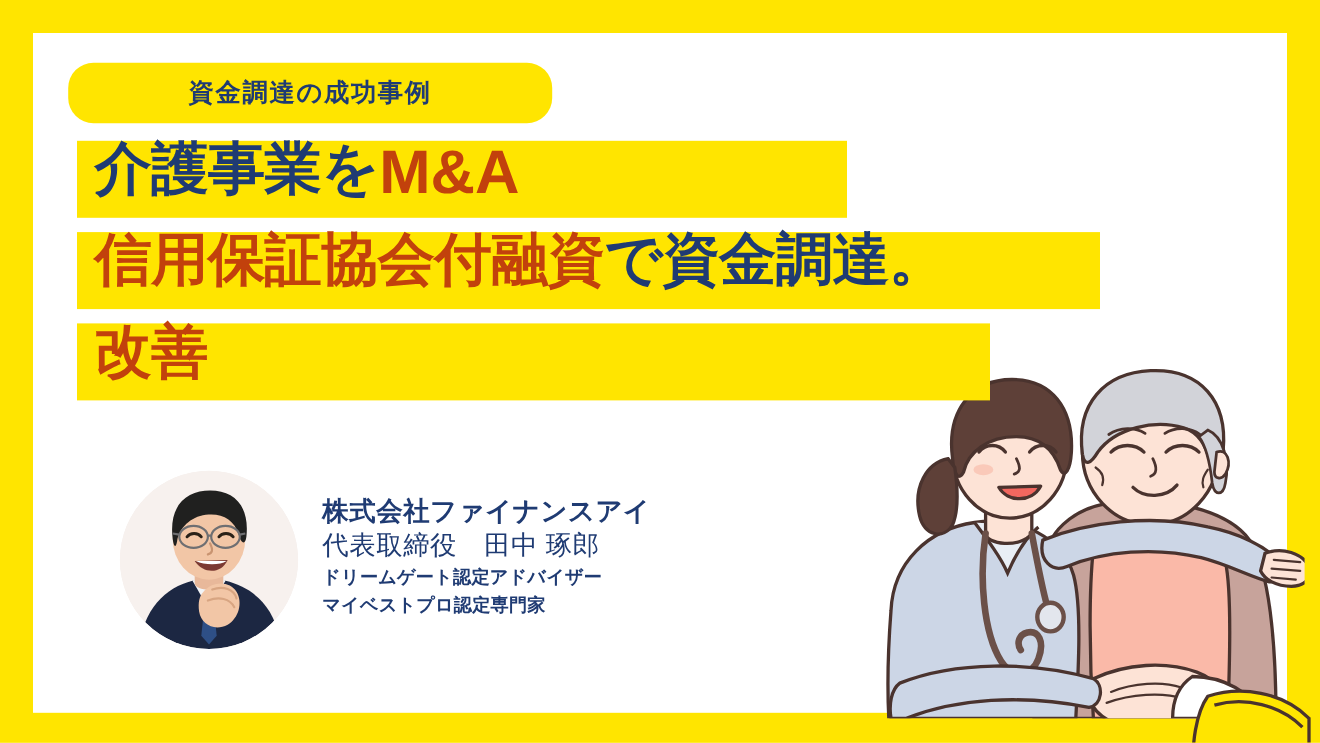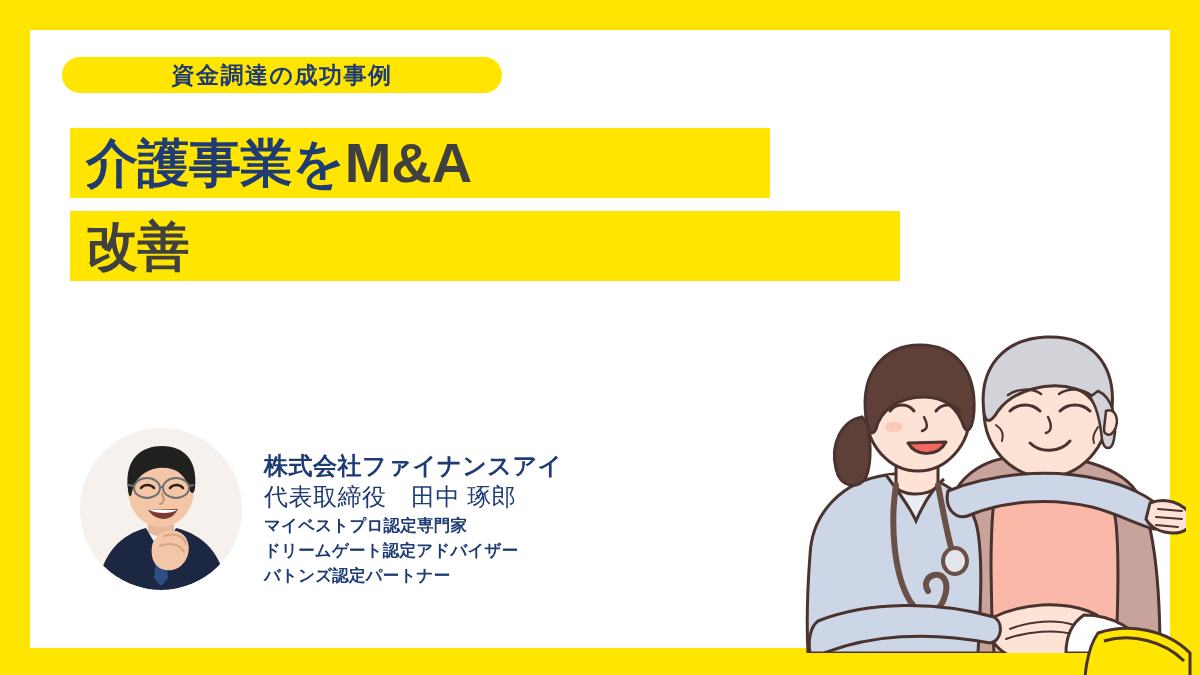--- a/index.html
+++ b/index.html
@@ -20,62 +20,61 @@
     left:30px; top:30px;
     width:1140px; height:618px;
     background:#ffffff;
     overflow:hidden;
   }
 
   
   .badge {
     position:absolute;
     left:62px; top:57px;
-    width:440px; height:36px;
+    width:440px; height:55px;
     background:#ffe500;
     border-radius:23px;
     display:flex; align-items:center; justify-content:center;
   }
   .badge-label {
     color:#1f3b73;
     font-size:23px;
     font-weight:bold;
     letter-spacing:1.5px;
     white-space:nowrap;
   }
 
   
   .headline { position:absolute; left:70px; top:128px; }
   .hl-line {
     background:#ffe500;
     height:70px;
     margin-bottom:13px;
     display:flex;
-    align-items:center;
     white-space:nowrap;
     padding:0 14px 0 16px;
     width:max-content;
   }
   .hl-line.l1 { min-width:700px; }
   .hl-line.l2 { min-width:930px; }
   .hl-line.l3 { min-width:830px;gap:32px; }
   .seg {
     font-size:52px;
     font-weight:bold;
     line-height:1;
     letter-spacing:-0.5px;
   }
   .seg.navy  { color:#1f3b73; }
-  .seg.coral { color:#404040; }
+  .seg.coral { color:#c2410c; }
   .seg.ma    { font-size:56px; letter-spacing:0px; }
 
   
   .profile {
     position:absolute;
-    left:80px; top:428px;
+    left:109px; top:428px;
     display:flex;
     align-items:flex-start;
   }
   .avatar {
     width:162px; height:162px;
     border-radius:50%;
     overflow:hidden;
     flex:0 0 auto;
     background:#f5efec;
     position:relative;
@@ -212,20 +211,24 @@
     <span class="badge-label">資金調達の成功事例</span>
   </div>
 
   <div class="headline">
 
     <div class="hl-line l1">
       <span class="seg navy">介護事業を</span>
       <span class="seg coral ma">M&amp;A</span>
     </div>
 
+    <div class="hl-line l2">
+      <span class="seg coral">信用保証協会付融資</span>
+      <span class="seg navy">で資金調達。</span>
+    </div>
 
     <div class="hl-line l3">
       <span class="seg coral">改善</span>
     </div>
 
   </div>
 
   <div class="profile">
 
     <div class="avatar">
@@ -272,20 +275,19 @@
                    C86 146 74 140 72 128 C71 120 72 114 76 110 Z" fill="#f2c6a6"></path>
           <path d="M84 108 C94 104 104 108 106 116" fill="none" stroke="#d8a582" stroke-width="2" stroke-linecap="round"></path>
           <path d="M80 118 C90 114 100 116 104 124" fill="none" stroke="#d8a582" stroke-width="2" stroke-linecap="round"></path>
         </g>
       </svg>
     </div>
 
     <div class="profile-text">
       <div class="p-company">株式会社ファイナンスアイ</div>
       <div class="p-name">代表取締役　田中 琢郎</div>
+      <div class="p-cred">ドリームゲート認定アドバイザー</div>
       <div class="p-cred">マイベストプロ認定専門家</div>
-      <div class="p-cred">ドリームゲート認定アドバイザー</div>
-      <div class="p-cred">バトンズ認定パートナー</div>
     </div>
 
   </div>
 
 </div>
 
 </body></html>

